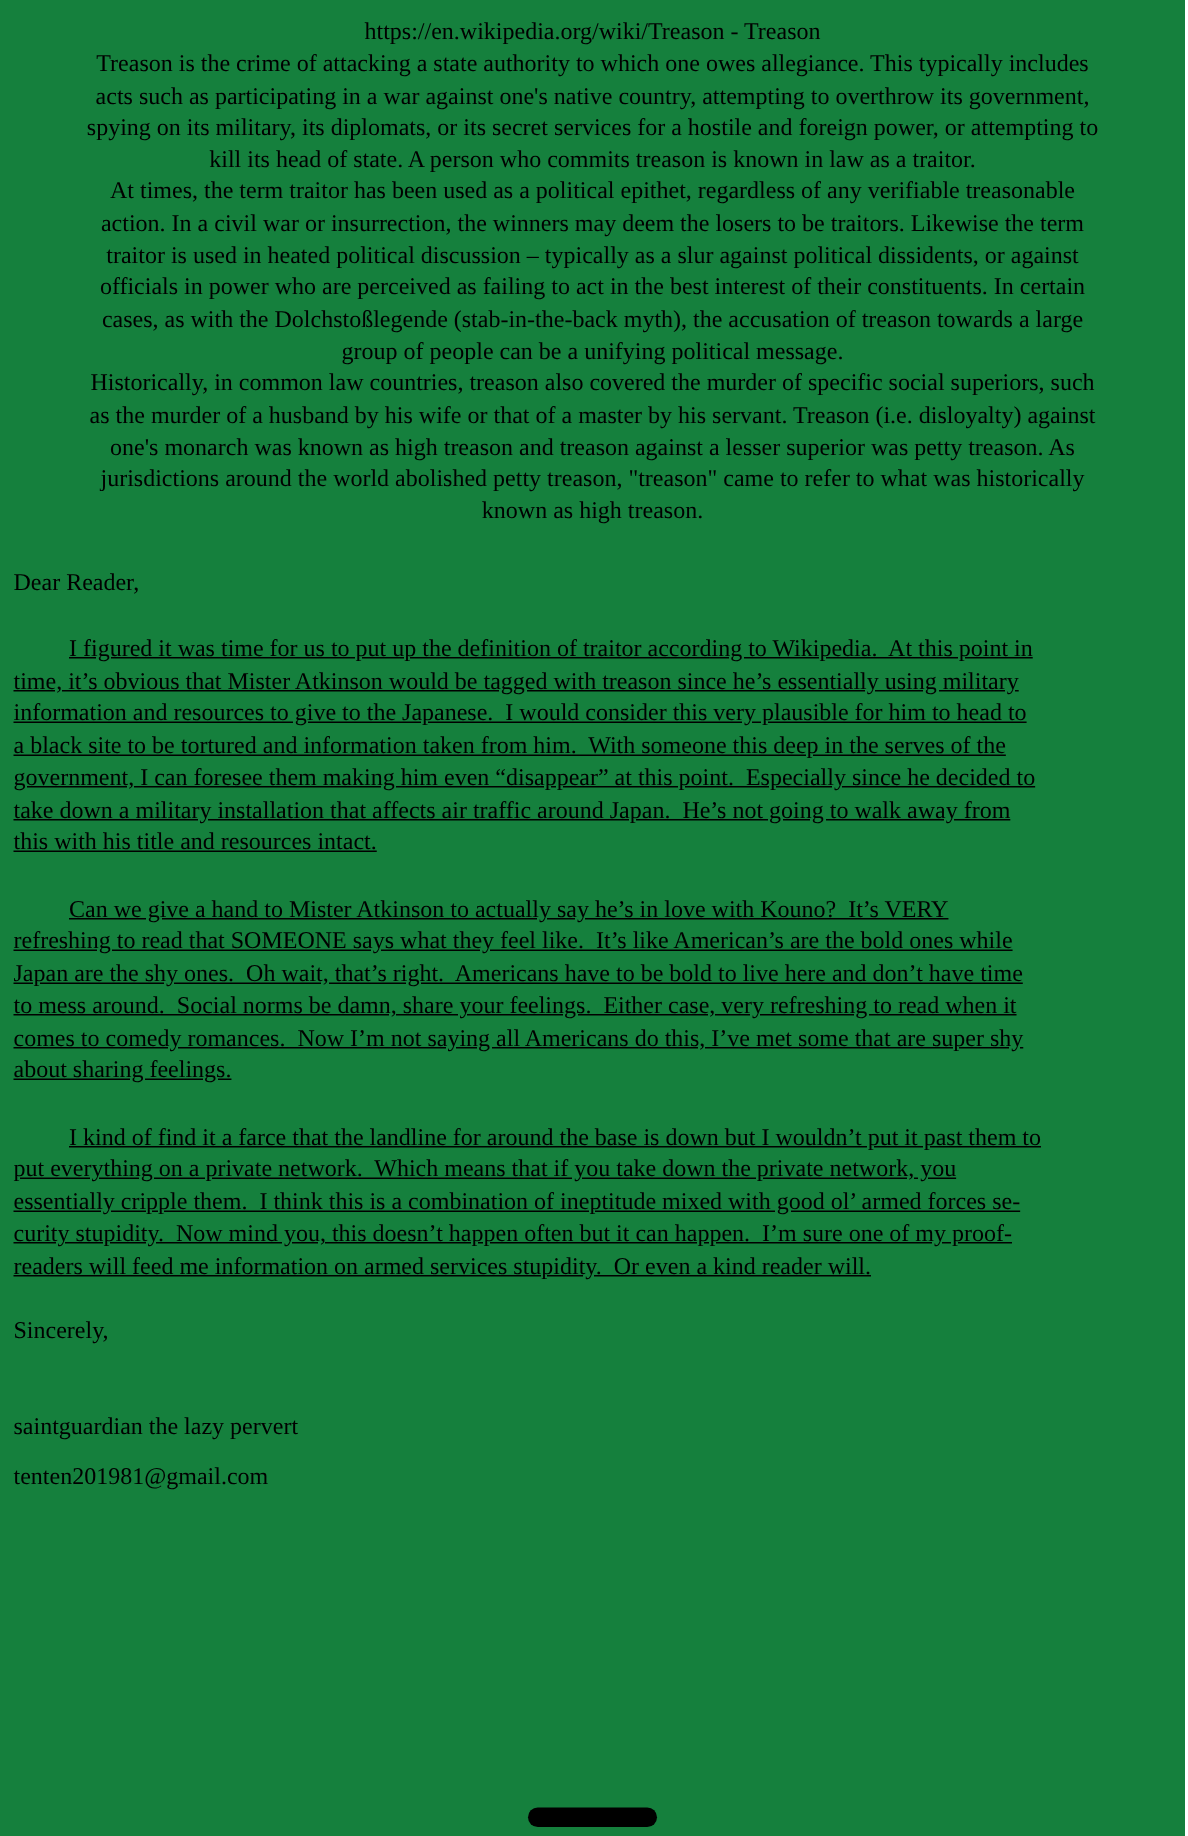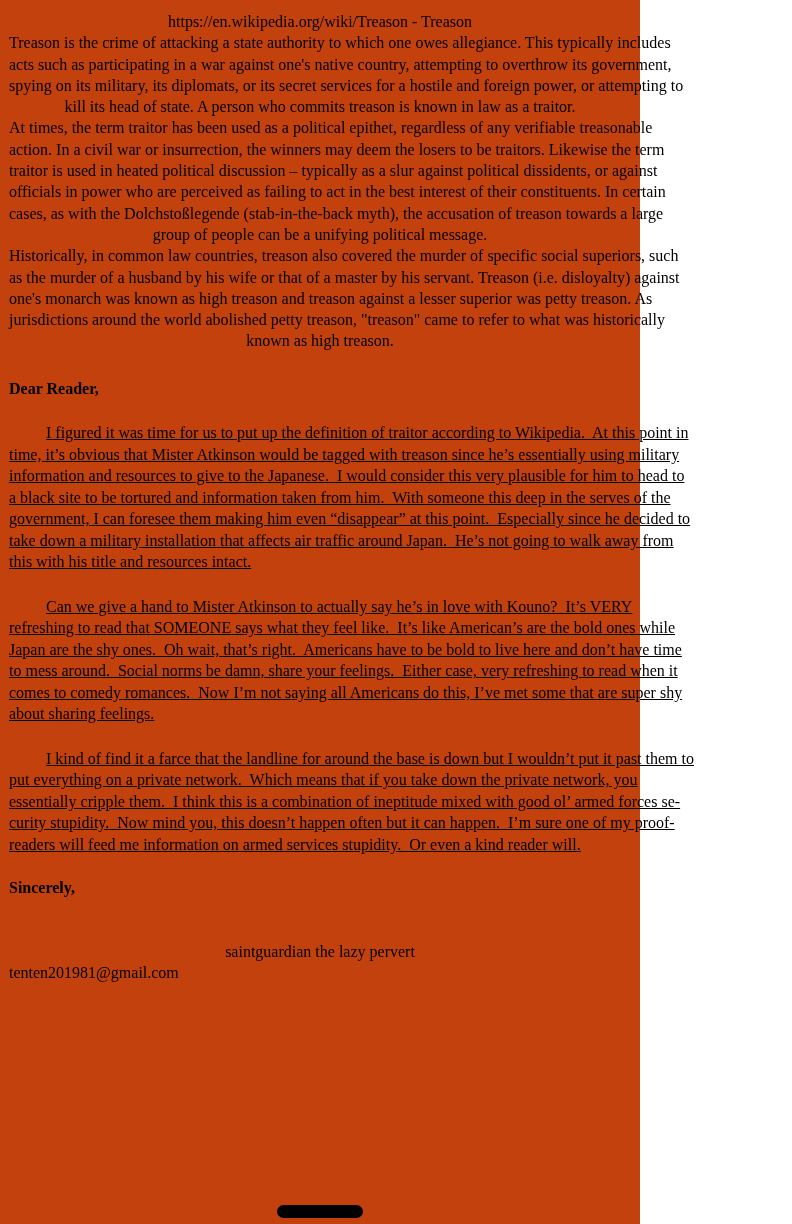--- a/index.html
+++ b/index.html
@@ -10,59 +10,56 @@
   body {
     width: 792px;
     height: 1224px;
     overflow: hidden;
     color: #000000;
     font-family: "Liberation Serif", "DejaVu Serif", serif;
     font-size: 16px;
   }
   .page {
     position: relative;
-    width: 640px;
+    width: 790px;
     height: 1224px;
     box-sizing: border-box;
     padding: 11px 9px 0 9px;
-    background: #c2410c;
+    background: #15803d;
   }
   .wiki {
     text-align: center;
     line-height: 21.3px;
   }
   .wiki-line, .wiki-para, .letter-para, .plain-line {
     white-space: pre;
   }
   .wiki-para {
     margin: 0;
   }
   .letter {
     line-height: 21.5px;
     text-align: left;
   }
   .salutation {
     margin-top: 26px;
-    font-weight: bold;
   }
   .letter-para {
     margin: 23px 0 0 0;
     text-indent: 37px;
     text-decoration: underline;
   }
   .closing {
     margin-top: 22px;
-    font-weight: bold;
   }
   .sig-name {
     margin-top: 42px;
-    text-align: center;
   }
   .sig-email {
-    margin-top: 0;
+    margin-top: 12px;
   }
   .home-indicator {
     position: absolute;
     top: 1205px;
     left: 50%;
     transform: translateX(-50%);
     width: 86px;
     height: 13px;
     border-radius: 7px;
     background: #000000;

